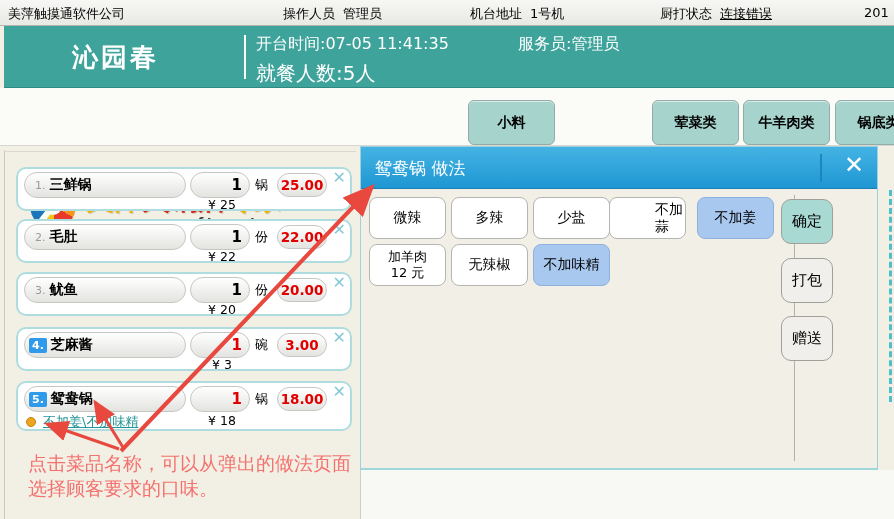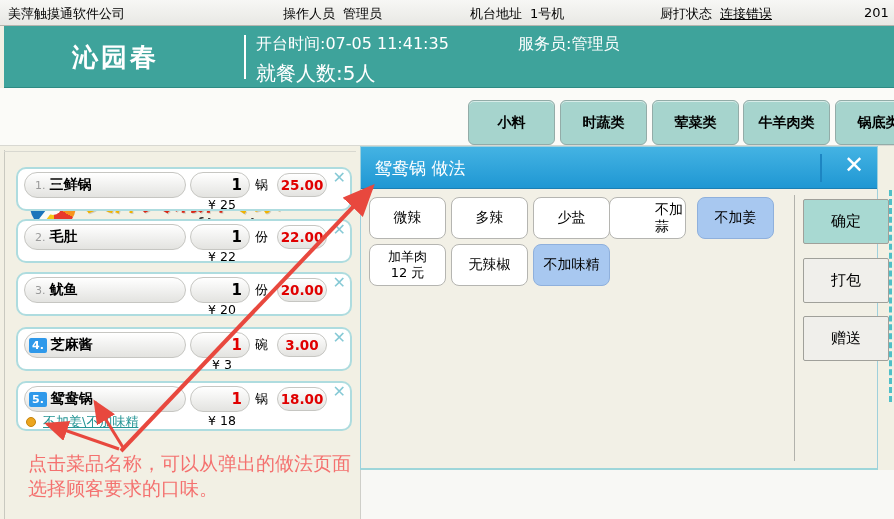--- a/index.html
+++ b/index.html
@@ -76,22 +76,22 @@
   .popup-header { position:absolute; left:0; top:0; width:516px; height:42px;
     background:linear-gradient(#44B3E3,#1F97D3); border-bottom:1px solid #1B7FB4; }
   .popup-title { position:absolute; left:14px; top:10px; color:#fff; font-size:17px; white-space:nowrap; }
   .popup-sep { position:absolute; right:55px; top:7px; width:2px; height:28px; background:#1D85C2; }
   .popup-close { position:absolute; right:13px; top:4px; color:#fff; font-size:24px; font-weight:bold; cursor:pointer; }
   .opt { position:absolute; width:77px; height:42px; background:#fff; border:1px solid #B5B5B1;
     border-radius:8px; display:flex; flex-direction:column; align-items:center; justify-content:center;
     font-size:14px; cursor:pointer; line-height:1.25; }
   .opt.selected { background:#A8C8F0; border-color:#8FB0DC; }
   .popup-vsep { position:absolute; left:433px; top:48px; width:1px; height:266px; background:#B2B2AC; }
-  .action { position:absolute; left:442px; width:86px; height:45px; border:1px solid #A0A09A;
-    border-radius:2px; display:flex; align-items:center; justify-content:center; font-size:15px;
+  .action { position:absolute; left:420px; width:52px; height:45px; border:1px solid #A0A09A;
+    border-radius:10px; display:flex; align-items:center; justify-content:center; font-size:15px;
     background:#F0EFEB; cursor:pointer; }
   .action-confirm { top:52px; background:#A8D9D2; }
   .action-takeout { top:111px; }
   .action-gift { top:169px; }
   .below-popup { position:absolute; left:360px; top:470px; width:534px; height:49px;
     background:#F8F8F5; border-left:1px solid #CFCFC9; }
   .right-dashes { position:absolute; left:889px; top:190px; width:0; height:212px;
     border-left:3px dashed #4FBFC8; }
   
   .ann { position:absolute; left:28px; color:#F4716F; font-size:19px; white-space:nowrap; }
@@ -119,21 +119,20 @@
     <span class="tb-waiter">服务员:管理员</span>
     <span class="tb-guests">就餐人数:5人</span>
   </div>
 
   <div class="logobar">
     <span class="logo-icon"></span>
     <span class="brand-text"><span class="brand-gold">美萍</span><span class="brand-red">火锅店</span><span class="brand-gold">专家</span></span>
     <span class="brand-site">www.mpsoft.net.cn</span>
   </div>
   <div class="tab" style="left:468px;">小料</div>
-  <div class="tab" style="left:560px;">时蔬类</div>
   <div class="tab" style="left:652px;">荤菜类</div>
   <div class="tab" style="left:743px;">牛羊肉类</div>
   <div class="tab" style="left:835px;">锅底类</div>
 
   <div class="panel-vline"></div>
   <div class="panel-hline"></div>
 
   <div class="card" style="top:167px;height:44px;">
     <div class="pill name-pill">
         <span class="idx">1.</span>

